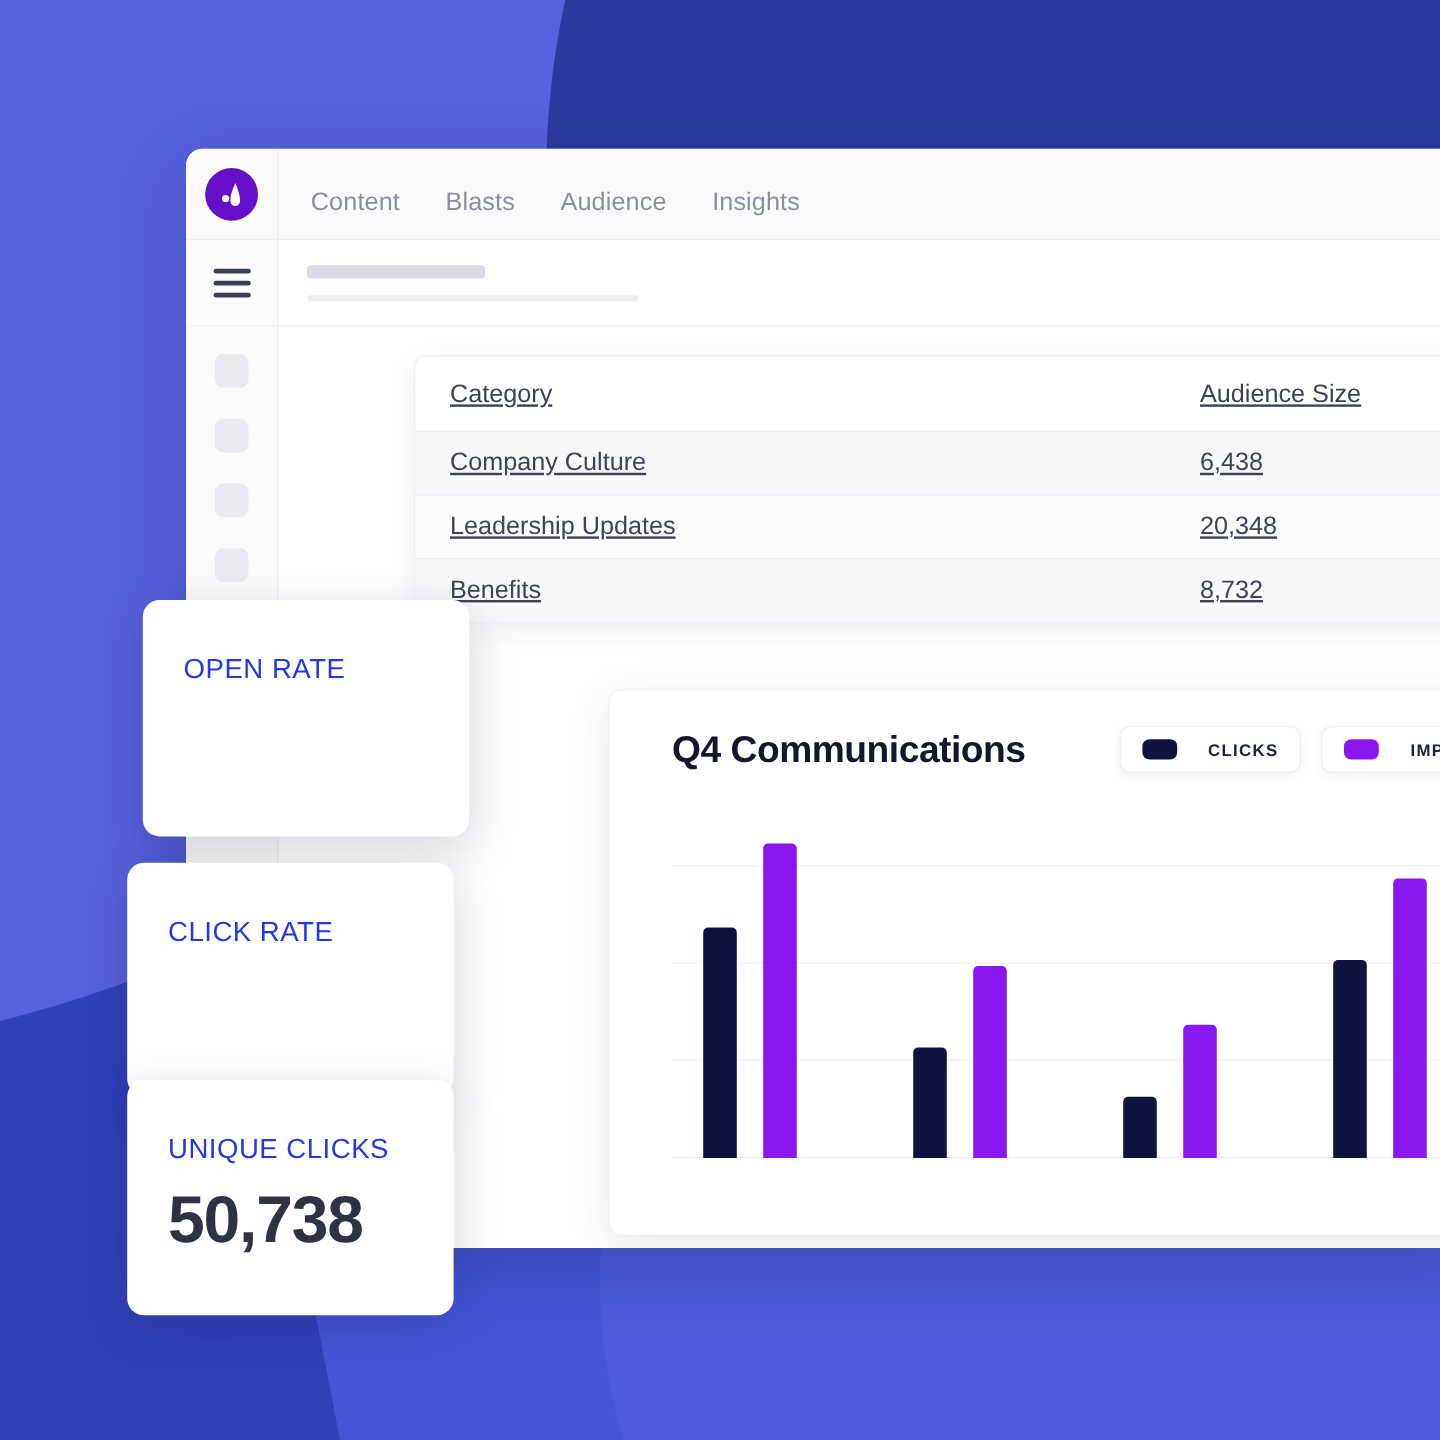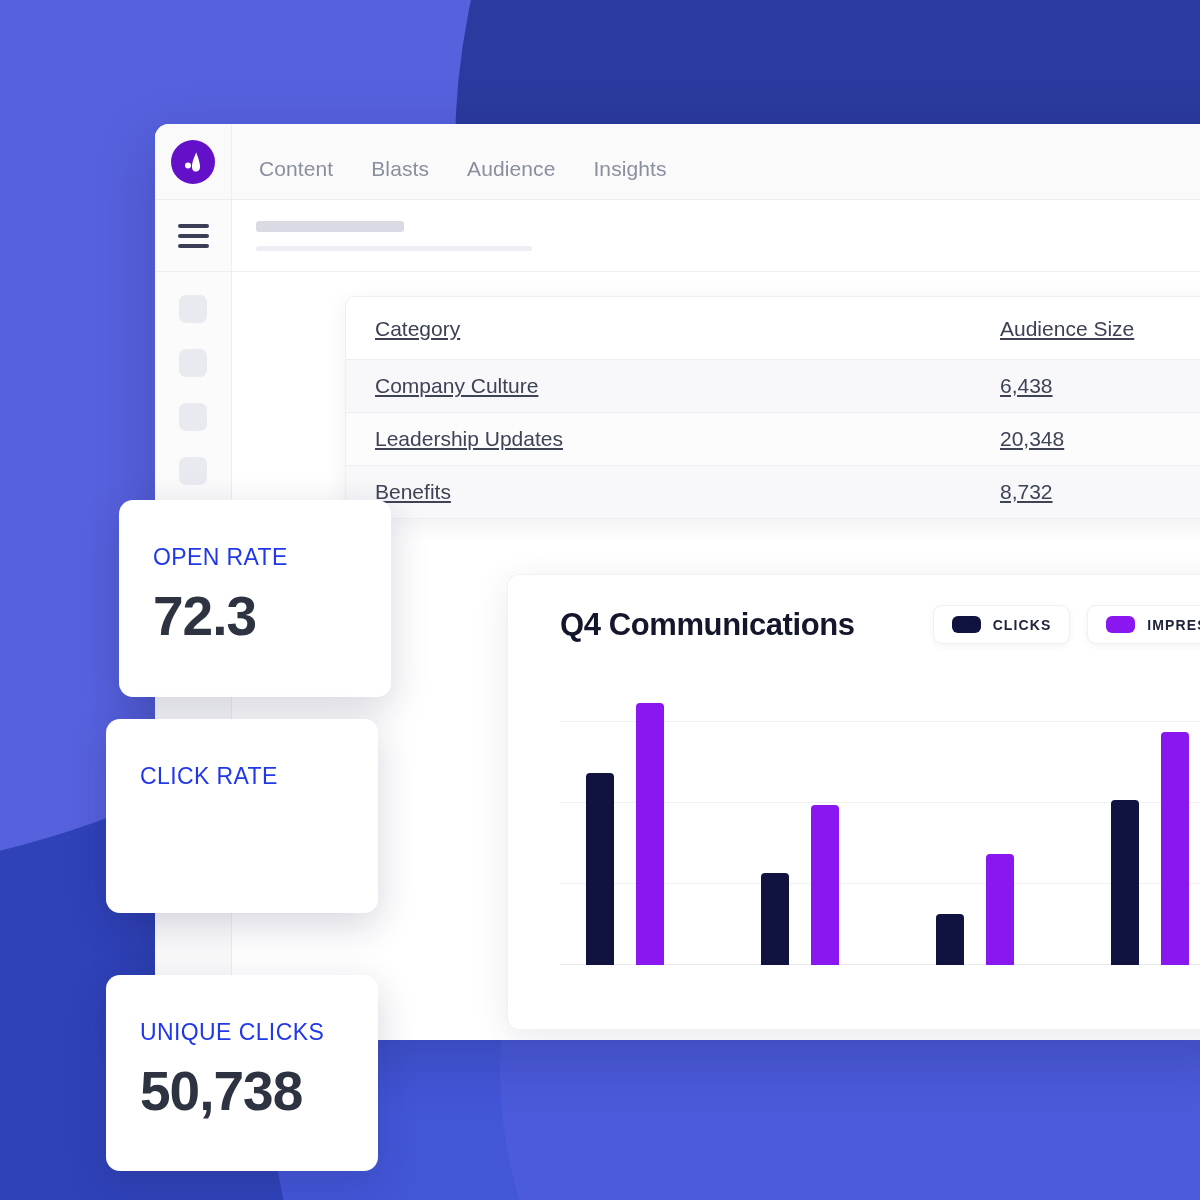--- a/index.html
+++ b/index.html
@@ -162,21 +162,21 @@
   .chart-head {
     display: flex; align-items: center;
     gap: 28px;
   }
   .chart-title {
     font-size: 31px; font-weight: 700; color: #14172B;
     letter-spacing: -.4px; white-space: nowrap;
   }
   .legend-group { display: flex; gap: 17px; margin-left: 50px; }
   .legend-pill {
-    display: flex; align-items: flex-end; gap: 12px;
+    display: flex; align-items: flex-end; gap: 26px;
     background: #FFFFFF;
     border: 1px solid #EFEFF4;
     border-radius: 9px;
     box-shadow: 0 2px 7px rgba(40,45,90,.06);
     padding: 10px 18px;
     cursor: pointer;
   }
   .legend-swatch { width: 29px; height: 17px; border-radius: 6px; }
   .legend-label {
     font-size: 14px; font-weight: 600; letter-spacing: 1.1px;
@@ -221,21 +221,21 @@
     font-size: 23px; color: #2038E8;
     letter-spacing: .4px; margin-bottom: 18px;
     white-space: nowrap;
   }
   .kpi-value {
     font-size: 55px; font-weight: 700; color: #2E3342;
     letter-spacing: -1px; line-height: 1; white-space: nowrap;
   }
   #kpi-0 { left: 119px; top: 500px; height: 197px; }
   #kpi-1 { left: 106px; top: 719px; height: 194px; }
-  #kpi-2 { left: 106px; top: 975px; height: 196px; }
+  #kpi-2 { left: 106px; top: 900px; height: 196px; }
 </style>
 </head>
 <body>
 
 <div class="bg">
   <div class="bg-base"></div>
   <div class="bg-light-left2"></div>
   <div class="bg-light-left"></div>
   <div class="bg-dark-arc"></div>
   <div class="bg-swoosh-bottom"></div>
@@ -357,21 +357,20 @@
           </div>
         </div>
       </div>
 
     </div>
   </div>
 </div>
 
 <div class="kpi-card" id="kpi-0">
   <div class="kpi-label">OPEN RATE</div>
-  <div class="kpi-value">72.3</div>
 </div>
 <div class="kpi-card" id="kpi-1">
   <div class="kpi-label">CLICK RATE</div>
 </div>
 <div class="kpi-card" id="kpi-2">
   <div class="kpi-label">UNIQUE CLICKS</div>
   <div class="kpi-value">50,738</div>
 </div>
 
 </body></html>

